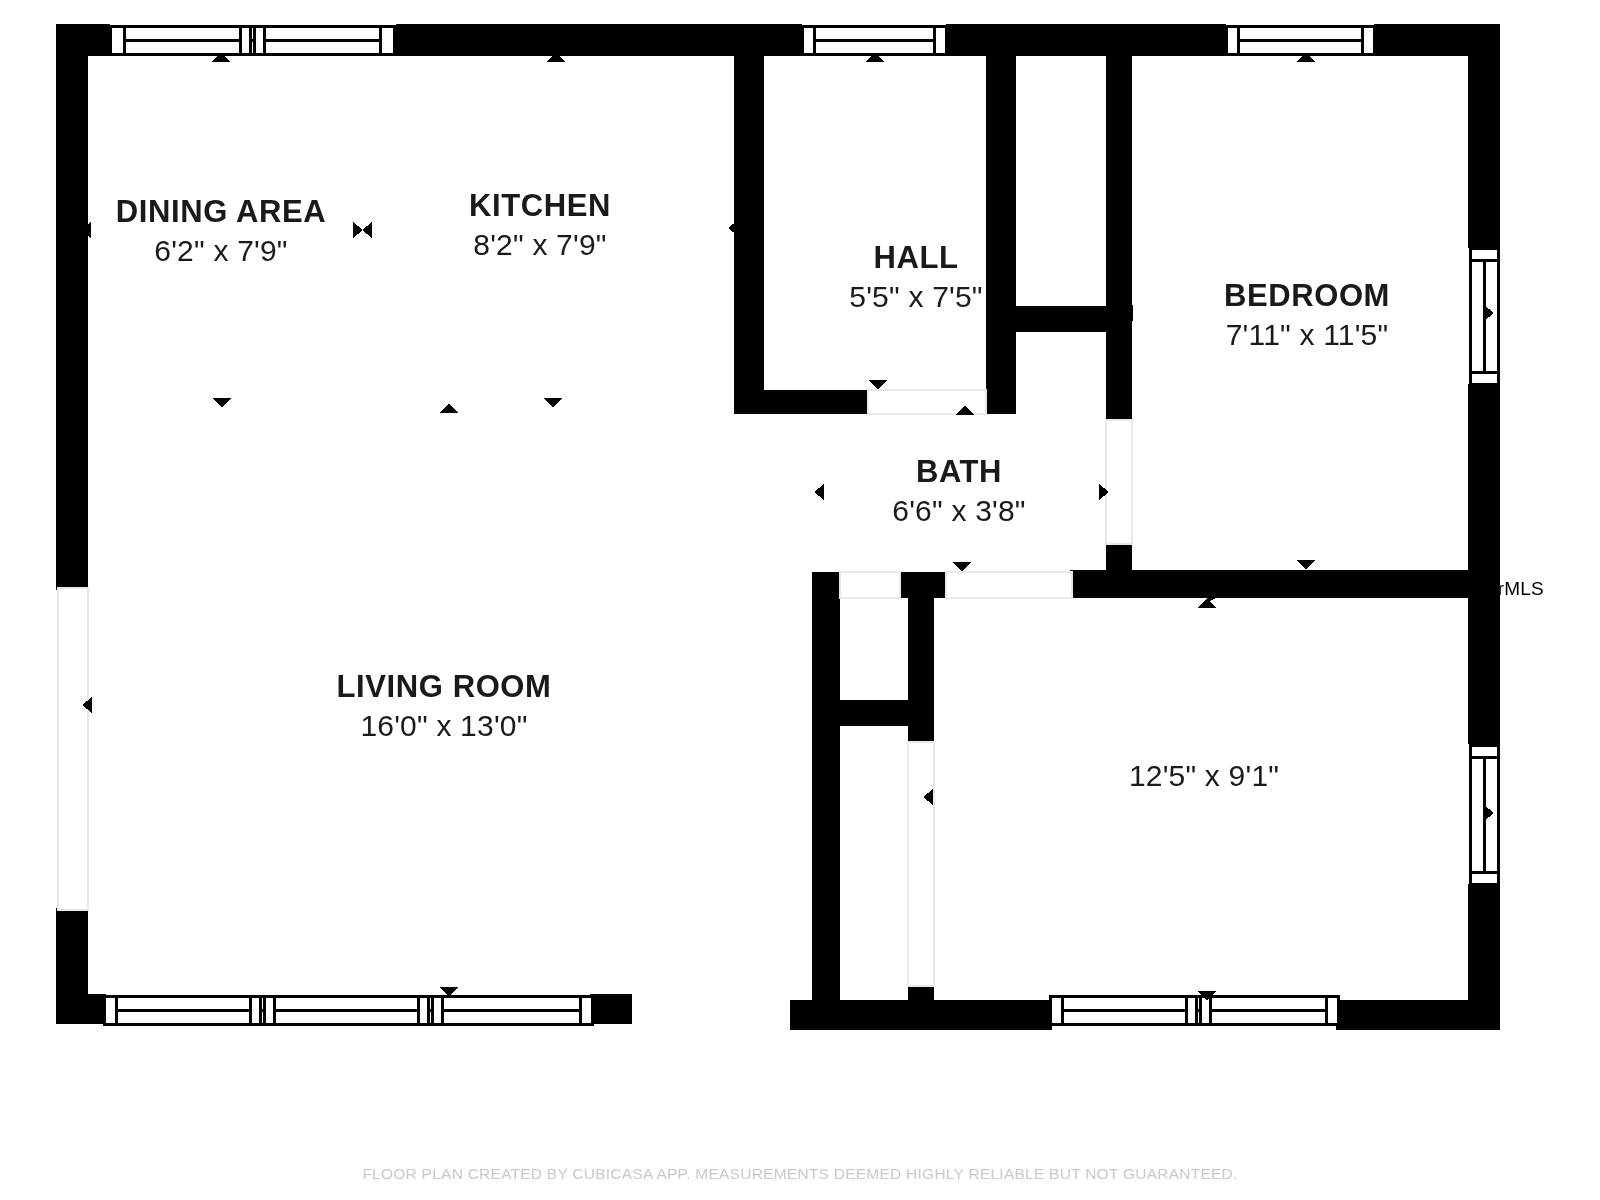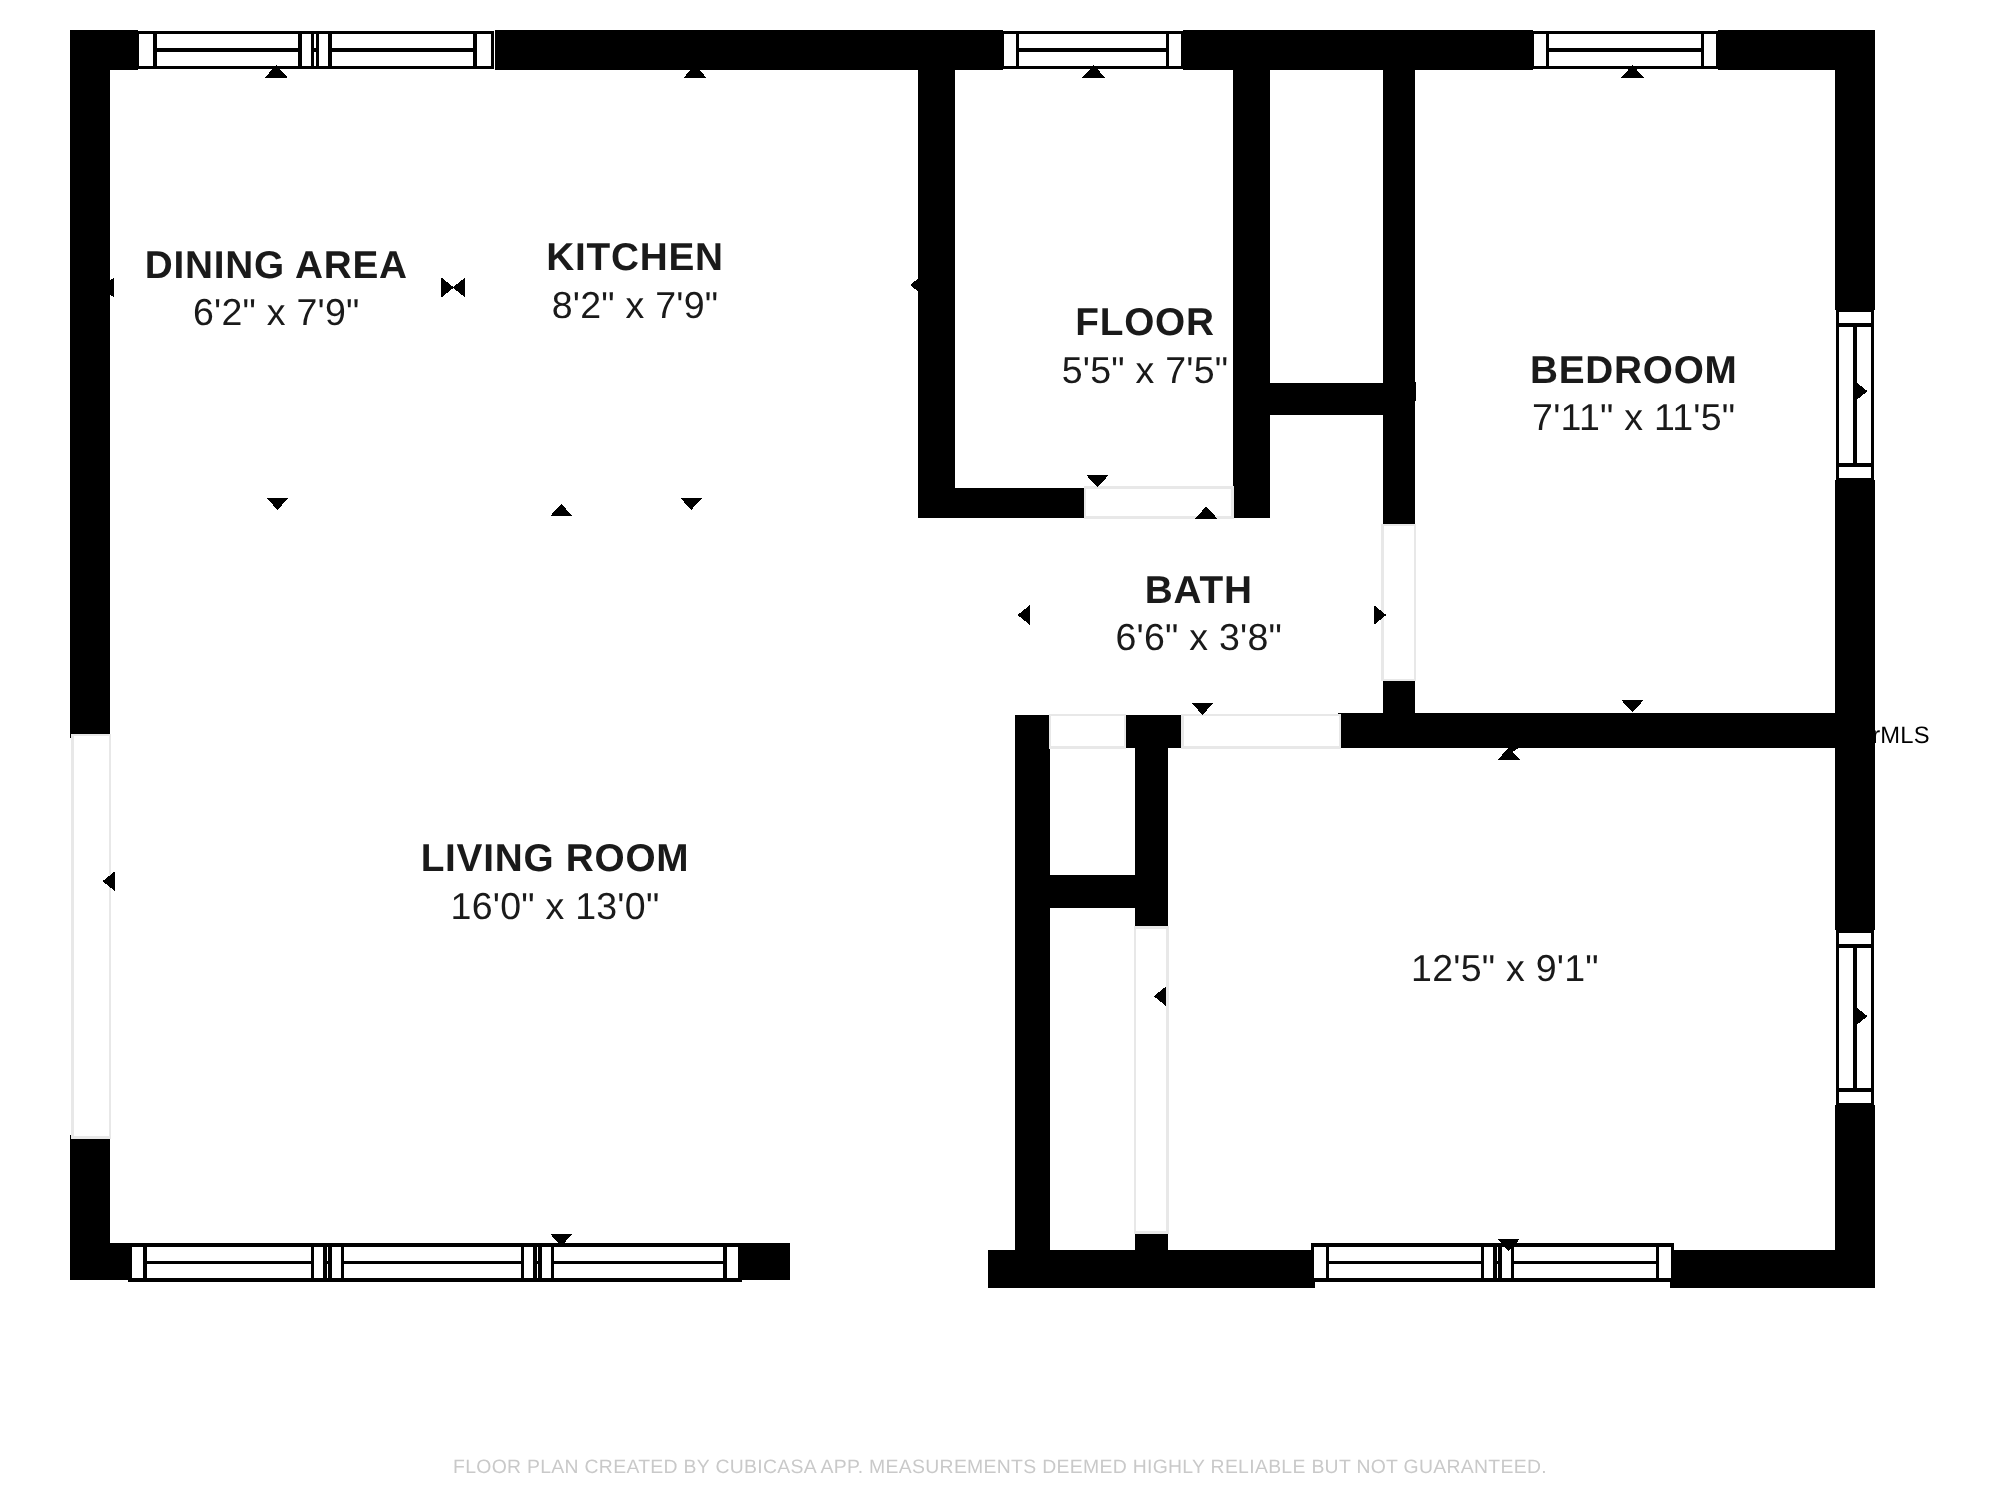--- a/index.html
+++ b/index.html
@@ -251,27 +251,27 @@
       <polygon points="1484,805 1494,813 1484,821"></polygon>
     </g>
 
   </svg>
 
   <div class="room-label" style="left:221px; top:192px;">
     <span class="rl-name">DINING AREA</span>
     <span class="rl-dims">6'2" x 7'9"</span>
   </div>
 
-  <div class="room-label" style="left:508px; top:186px;">
+  <div class="room-label" style="left:540px; top:186px;">
     <span class="rl-name">KITCHEN</span>
     <span class="rl-dims">8'2" x 7'9"</span>
   </div>
 
   <div class="room-label" style="left:916px; top:238px;">
-    <span class="rl-name">FLOOR</span>
+    <span class="rl-name">HALL</span>
     <span class="rl-dims">5'5" x 7'5"</span>
   </div>
 
   <div class="room-label" style="left:1307px; top:276px;">
     <span class="rl-name">BEDROOM</span>
     <span class="rl-dims">7'11" x 11'5"</span>
   </div>
 
   <div class="room-label" style="left:959px; top:452px;">
     <span class="rl-name">BATH</span>

